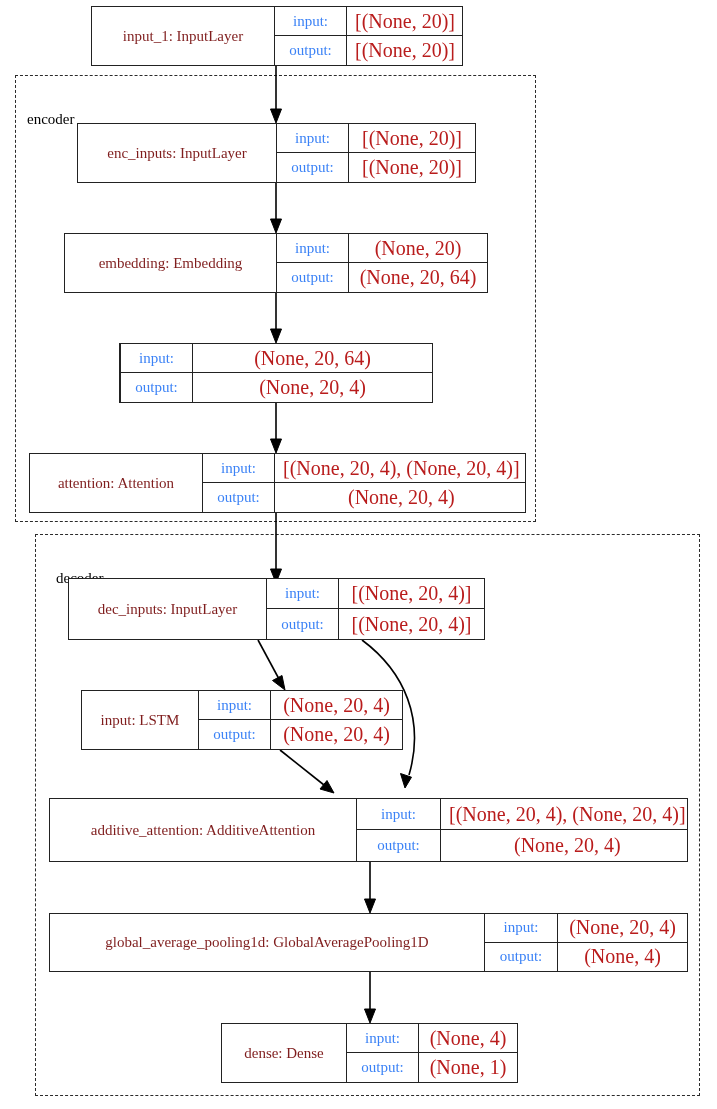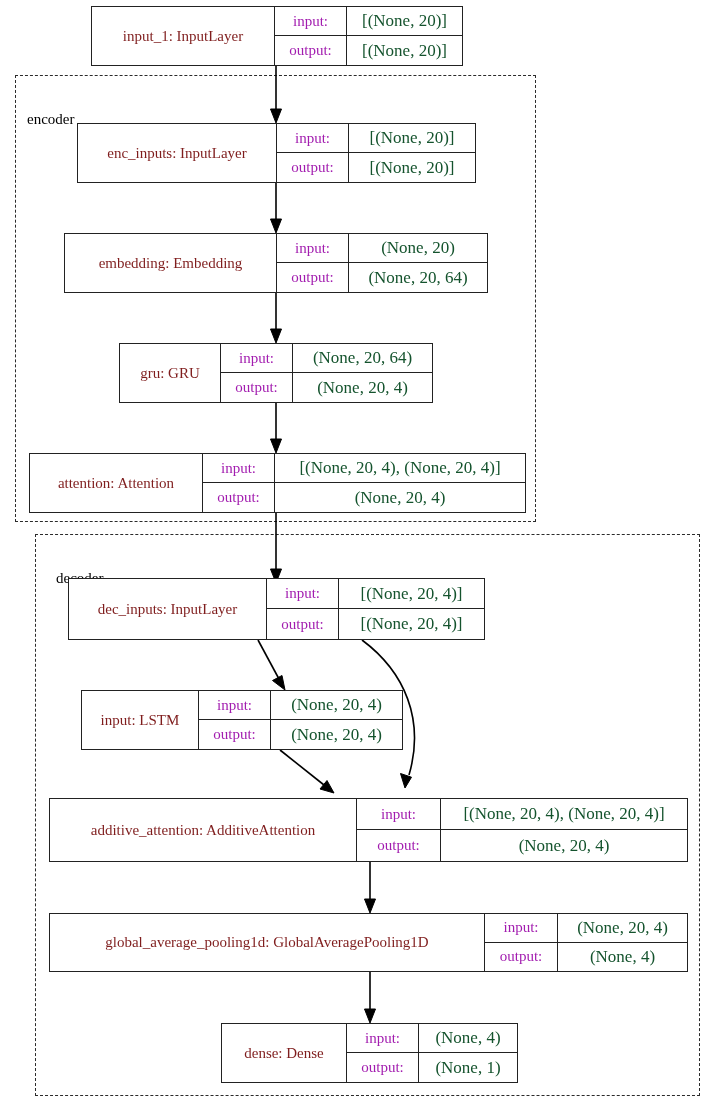--- a/index.html
+++ b/index.html
@@ -70,33 +70,33 @@
     box-sizing: border-box;
   }
   .io-row.top {
     border-bottom: 1.5px solid #222222;
   }
   .io-key {
     display: flex;
     align-items: center;
     justify-content: center;
     font-size: 15px;
-    color: #a21caf;
+    color: #3b82f6;
     box-sizing: border-box;
     border-right: 1.5px solid #222222;
     white-space: nowrap;
     flex: 0 0 auto;
     padding: 0 8px;
   }
   .io-val {
     display: flex;
     align-items: center;
     justify-content: center;
-    font-size: 17px;
-    color: #14532d;
+    font-size: 20px;
+    color: #b91c1c;
     box-sizing: border-box;
     white-space: nowrap;
     flex: 1 1 auto;
     padding: 0 8px;
   }
 
   
   #edges {
     position: absolute;
     left: 0;
@@ -216,21 +216,20 @@
         <div class="io-val">(None, 20)</div>
       </div>
       <div class="io-row">
         <div class="io-key" style="width:72px;">output:</div>
         <div class="io-val">(None, 20, 64)</div>
       </div>
     </div>
   </div>
 
   <div class="node" style="left:119px; top:343px; width:314px; height:60px;">
-    <div class="node-name" style="width:100px;">gru: GRU</div>
     <div class="node-io">
       <div class="io-row top">
         <div class="io-key" style="width:72px;">input:</div>
         <div class="io-val">(None, 20, 64)</div>
       </div>
       <div class="io-row">
         <div class="io-key" style="width:72px;">output:</div>
         <div class="io-val">(None, 20, 4)</div>
       </div>
     </div>

